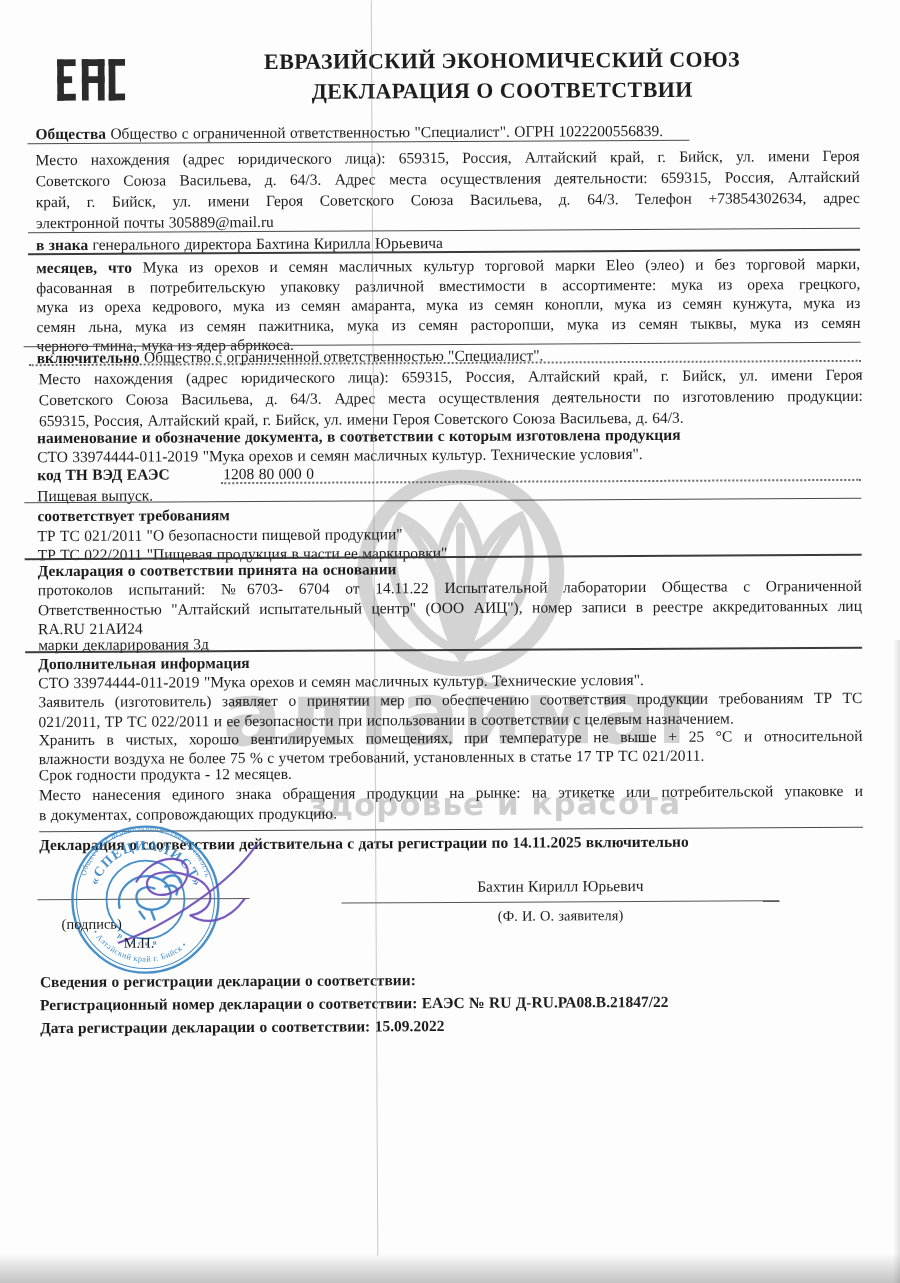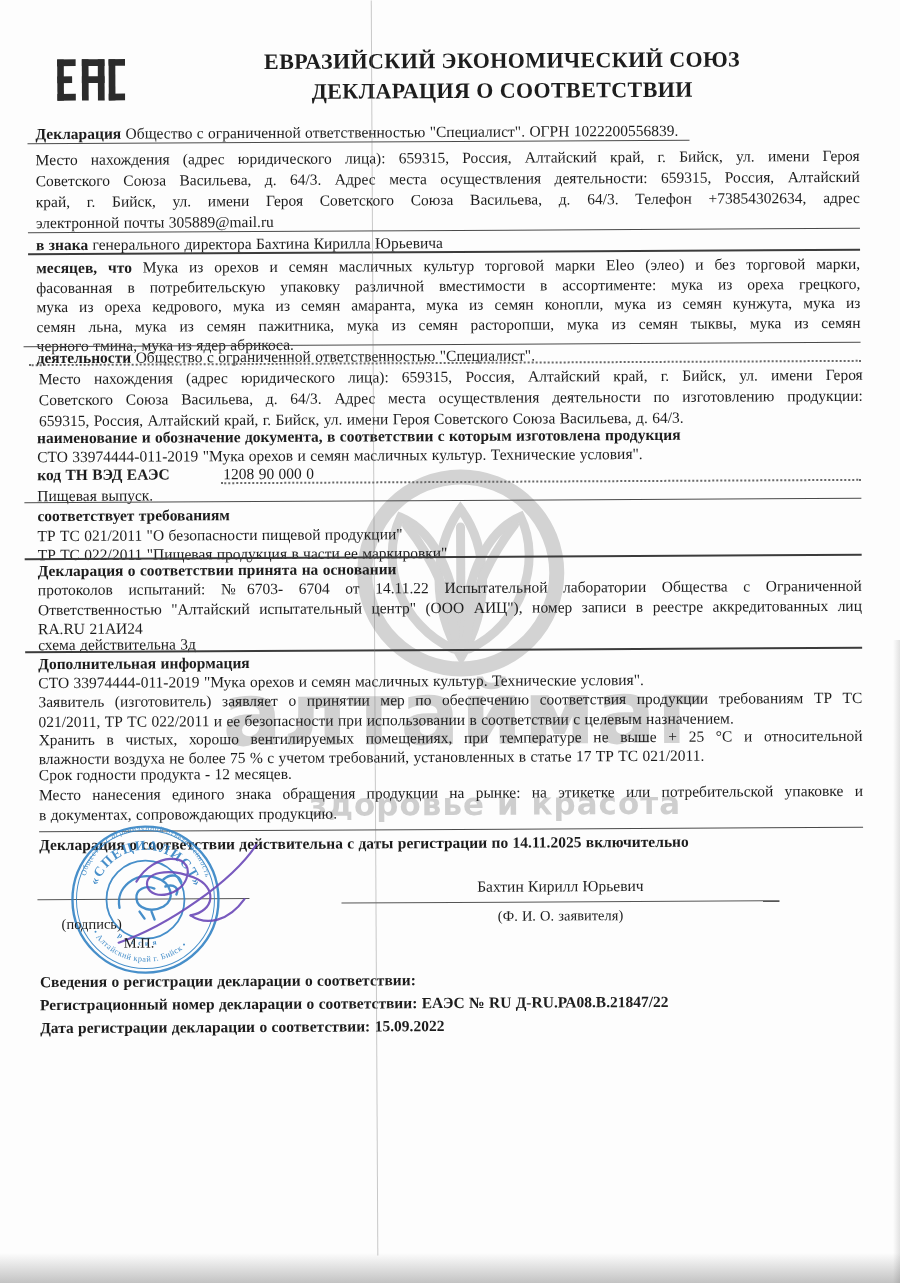--- a/index.html
+++ b/index.html
@@ -64,21 +64,21 @@
           <rect x="48" y="33" width="44" height="13"></rect>
         <rect x="100" y="0" width="13" height="80"></rect>
           <rect x="100" y="0" width="32" height="13"></rect>
         <rect x="100" y="67" width="32" height="13"></rect>
       </g>
     </svg>
 
     <div class="title" style="top:48px;">ЕВРАЗИЙСКИЙ ЭКОНОМИЧЕСКИЙ СОЮЗ</div>
     <div class="title" style="top:78px;">ДЕКЛАРАЦИЯ О СООТВЕТСТВИИ</div>
 
-    <div class="ln" style="left:38px;top:122px;"><span class="b">Декларация</span><span> Общество с ограниченной ответственностью "Специалист". ОГРН 1022200556839.</span></div>
+    <div class="ln" style="left:38px;top:122px;"><span class="b">Общества</span><span> Общество с ограниченной ответственностью "Специалист". ОГРН 1022200556839.</span></div>
     <div class="rule" style="left:30px;top:141px;width:662px;"></div>
 
     <div class="para" style="left:38px;top:147px;">
       <div class="jl" style="line-height:21px;">Место нахождения (адрес юридического лица): 659315, Россия, Алтайский край, г. Бийск, ул. имени Героя</div>
       <div class="jl" style="line-height:21px;">Советского Союза Васильева, д. 64/3. Адрес места осуществления деятельности: 659315, Россия, Алтайский</div>
       <div class="jl" style="line-height:21px;">край, г. Бийск, ул. имени Героя Советского Союза Васильева, д. 64/3. Телефон +73854302634, адрес</div>
       <div style="line-height:21px;">электронной почты 305889@mail.ru</div>
     </div>
     <div class="rule" style="left:30px;top:230px;width:832px;"></div>
 
@@ -87,51 +87,51 @@
 
     <div class="para" style="left:38px;top:256px;">
       <div class="jl" style="line-height:19.5px;"><span class="b">месяцев, что</span><span> Мука из орехов и семян масличных культур торговой марки Eleo (элео) и без торговой марки,</span></div>
       <div class="jl" style="line-height:19.5px;">фасованная в потребительскую упаковку различной вместимости в ассортименте: мука из ореха грецкого,</div>
       <div class="jl" style="line-height:19.5px;">мука из ореха кедрового, мука из семян амаранта, мука из семян конопли, мука из семян кунжута, мука из</div>
       <div class="jl" style="line-height:19.5px;">семян льна, мука из семян пажитника, мука из семян расторопши, мука из семян тыквы, мука из семян</div>
       <div style="line-height:19.5px;">черного тмина, мука из ядер абрикоса.</div>
     </div>
     <div class="rule" style="left:25px;top:344px;width:837px;"></div>
 
-    <div class="ln" style="left:38px;top:346px;"><span class="b">деятельности</span><span> Общество с ограниченной ответственностью "Специалист".</span></div>
+    <div class="ln" style="left:38px;top:346px;"><span class="b">включительно</span><span> Общество с ограниченной ответственностью "Специалист".</span></div>
     <div class="rule dotted" style="left:30px;top:362px;width:832px;"></div>
 
     <div class="para" style="left:40px;top:366px;">
       <div class="jl" style="line-height:21px;">Место нахождения (адрес юридического лица): 659315, Россия, Алтайский край, г. Бийск, ул. имени Героя</div>
       <div class="jl" style="line-height:21px;">Советского Союза Васильева, д. 64/3. Адрес места осуществления деятельности по изготовлению продукции:</div>
       <div style="line-height:21px;">659315, Россия, Алтайский край, г. Бийск, ул. имени Героя Советского Союза Васильева, д. 64/3.</div>
     </div>
 
     <div class="ln b" style="left:38px;top:426px;">наименование и обозначение документа, в соответствии с которым изготовлена продукция</div>
     <div class="ln" style="left:38px;top:445px;">СТО 33974444-011-2019  "Мука орехов и семян масличных культур. Технические условия".</div>
 
     <div class="ln b" style="left:38px;top:463px;">код ТН ВЭД ЕАЭС</div>
-    <div class="ln" style="left:224px;top:463px;">1208 90 000 0</div>
+    <div class="ln" style="left:224px;top:463px;">1208 80 000 0</div>
     <div class="rule dotted" style="left:222px;top:481px;width:640px;"></div>
 
     <div class="ln" style="left:38px;top:484px;">Пищевая выпуск.</div>
     <div class="rule" style="left:25px;top:500px;width:837px;"></div>
 
     <div class="ln b" style="left:38px;top:504px;">соответствует требованиям</div>
     <div class="ln" style="left:38px;top:524px;">ТР ТС 021/2011 "О безопасности пищевой продукции"</div>
     <div class="ln" style="left:38px;top:543px;">ТР ТС 022/2011 "Пищевая продукция в части ее маркировки"</div>
     <div class="rule rule2" style="left:25px;top:556px;width:837px;"></div>
 
     <div class="ln b" style="left:38px;top:559px;">Декларация о соответствии принята на основании</div>
     <div class="para" style="left:38px;top:578px;">
       <div class="jl" style="line-height:19.5px;">протоколов испытаний: №6703- 6704 от 14.11.22  Испытательной лаборатории  Общества с Ограниченной</div>
       <div class="jl" style="line-height:19.5px;">Ответственностью "Алтайский испытательный  центр" (ООО АИЦ"),  номер  записи в реестре аккредитованных лиц</div>
       <div style="line-height:19.5px;">RA.RU 21АИ24</div>
     </div>
-    <div class="ln" style="left:38px;top:633px;">схема действительна 3д</div>
+    <div class="ln" style="left:38px;top:633px;">марки декларирования 3д</div>
     <div class="rule rule2" style="left:25px;top:649px;width:837px;"></div>
 
     <div class="ln b" style="left:38px;top:652px;">Дополнительная информация</div>
     <div class="ln" style="left:38px;top:671px;">СТО 33974444-011-2019 "Мука орехов и семян масличных культур. Технические условия".</div>
     <div class="para" style="left:38px;top:690px;">
       <div class="jl" style="line-height:20px;">Заявитель (изготовитель) заявляет о принятии мер по обеспечению соответствия продукции требованиям  ТР ТС</div>
       <div style="line-height:20px;">021/2011, ТР ТС 022/2011 и ее безопасности при использовании в соответствии с целевым назначением.</div>
     </div>
     <div class="para" style="left:38px;top:728px;">
       <div class="jl" style="line-height:19px;">Хранить в чистых, хорошо вентилируемых помещениях, при температуре не выше + 25 °С и относительной</div>

